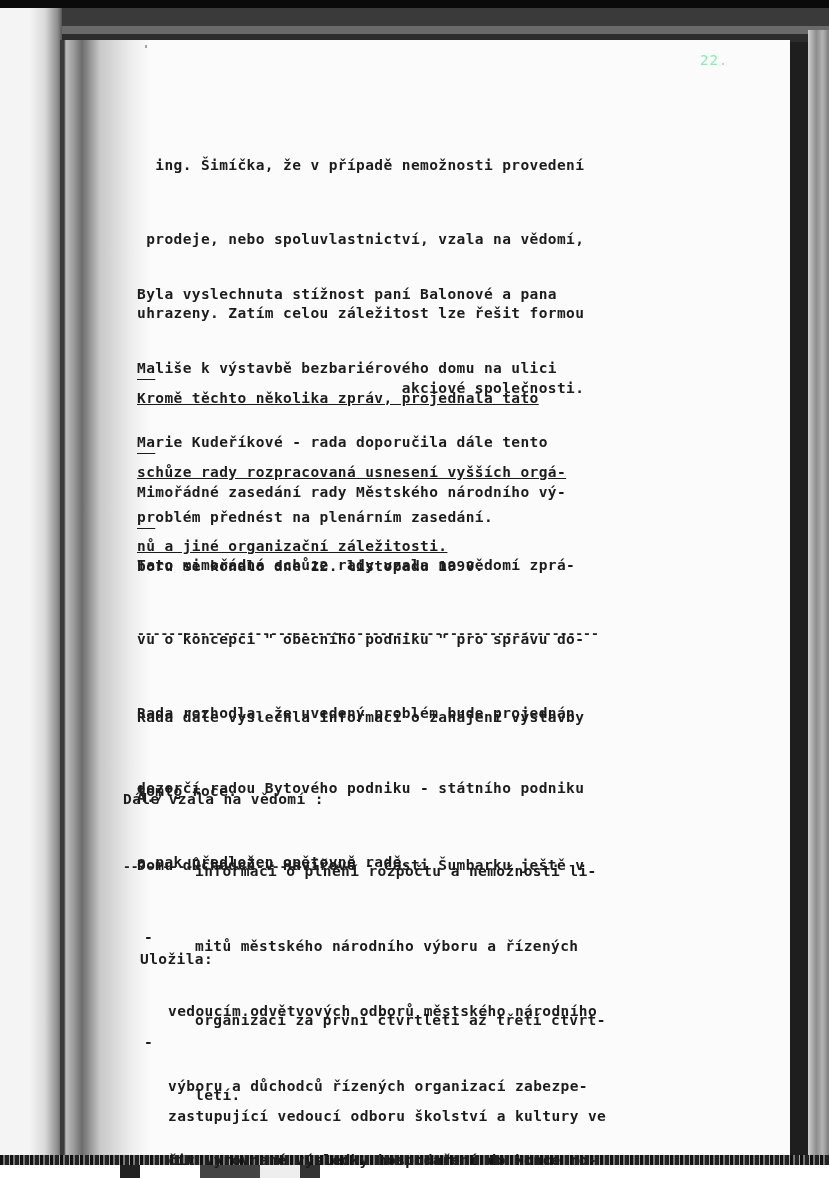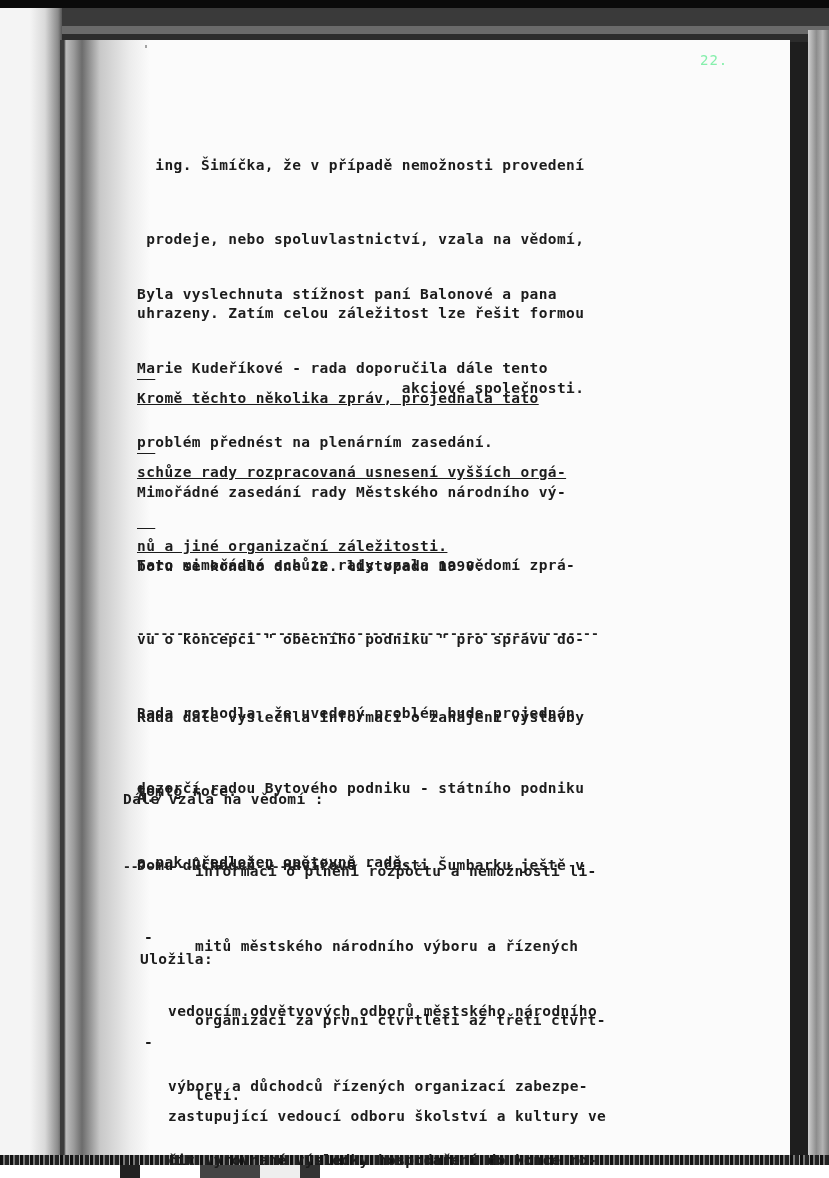--- a/index.html
+++ b/index.html
@@ -65,20 +65,21 @@
 
 <div class="text" style="left:137px;top:103px;text-align:right;">
   <span class="line">ing. Šimíčka, že v případě nemožnosti provedení</span>
   <span class="line">prodeje, nebo spoluvlastnictví, vzala na vědomí,</span>
   <span class="line">uhrazeny. Zatím celou záležitost lze řešit formou</span>
   <span class="line">akciové společnosti.</span>
 </div>
 
 <div class="text" style="left:137px;top:232px;">
   <span class="line">Byla vyslechnuta stížnost paní Balonové a pana</span>
+  <span class="line">Mališe k výstavbě bezbariérového domu na ulici</span>
   <span class="line">Marie Kudeříkové - rada doporučila dále tento</span>
   <span class="line">problém přednést na plenárním zasedání.</span>
 </div>
 
 <div class="text" style="left:137px;top:336px;text-decoration:underline;">
   <span class="line">Kromě těchto několika zpráv, projednala tato</span>
   <span class="line">schůze rady rozpracovaná usnesení vyšších orgá-</span>
   <span class="line">nů a jiné organizační záležitosti.</span>
 </div>
 

